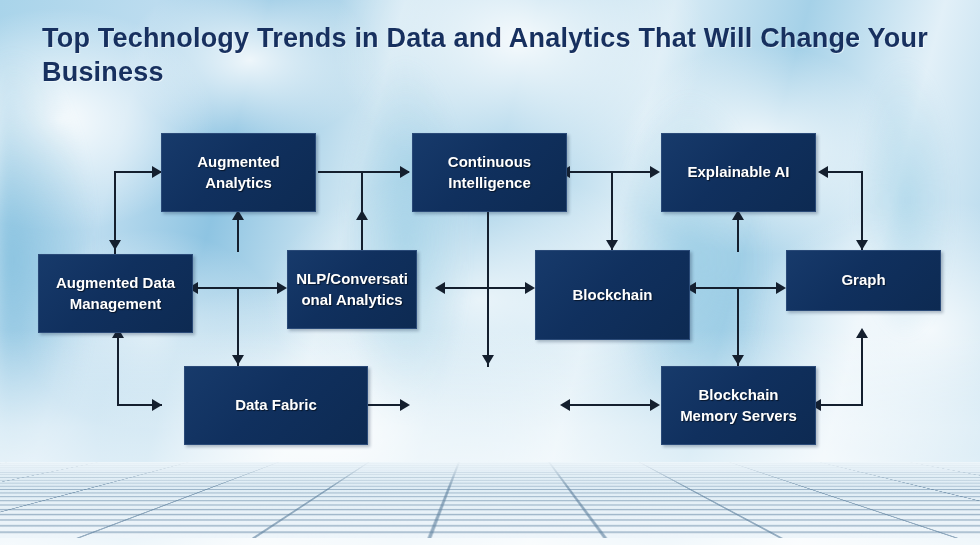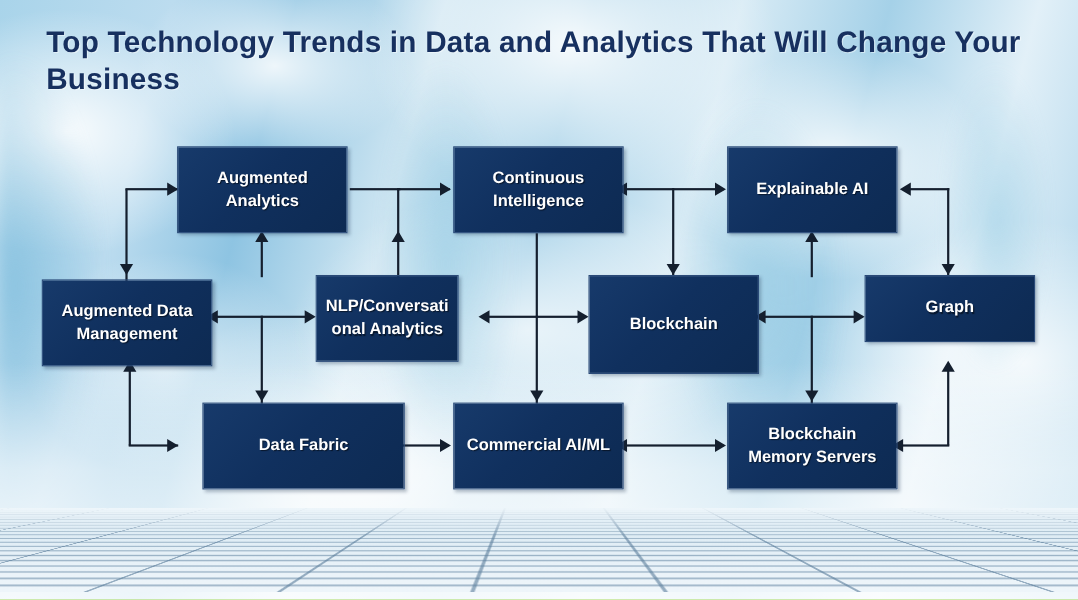--- a/index.html
+++ b/index.html
@@ -239,21 +239,18 @@
   </div>
 
   <div class="node" style="left:786px; top:250px; width:155px; height:61px;">
     <span>Graph</span>
   </div>
 
   <div class="node" style="left:161px; top:366px; width:184px; height:79px;margin-left:23px;">
     <span>Data Fabric</span>
   </div>
 
-  <div class="node" style="left:412px; top:366px; width:155px; height:79px;">
-    <span>Commercial AI/ML</span>
-  </div>
 
   <div class="node" style="left:661px; top:366px; width:155px; height:79px;">
     <span>Blockchain Memory Servers</span>
   </div>
 
 </div>
 
 </body></html>

